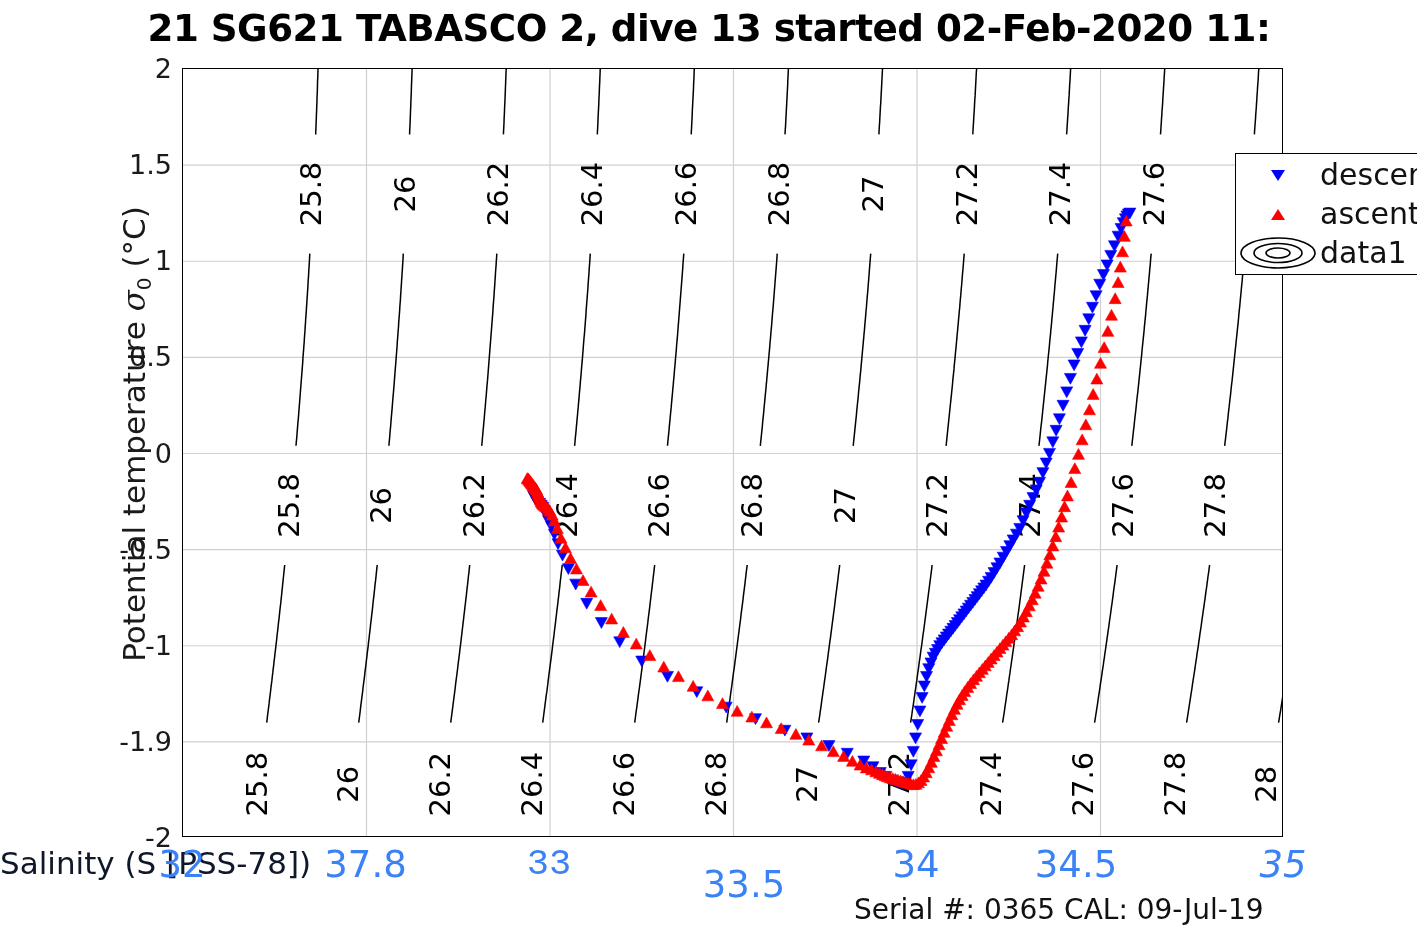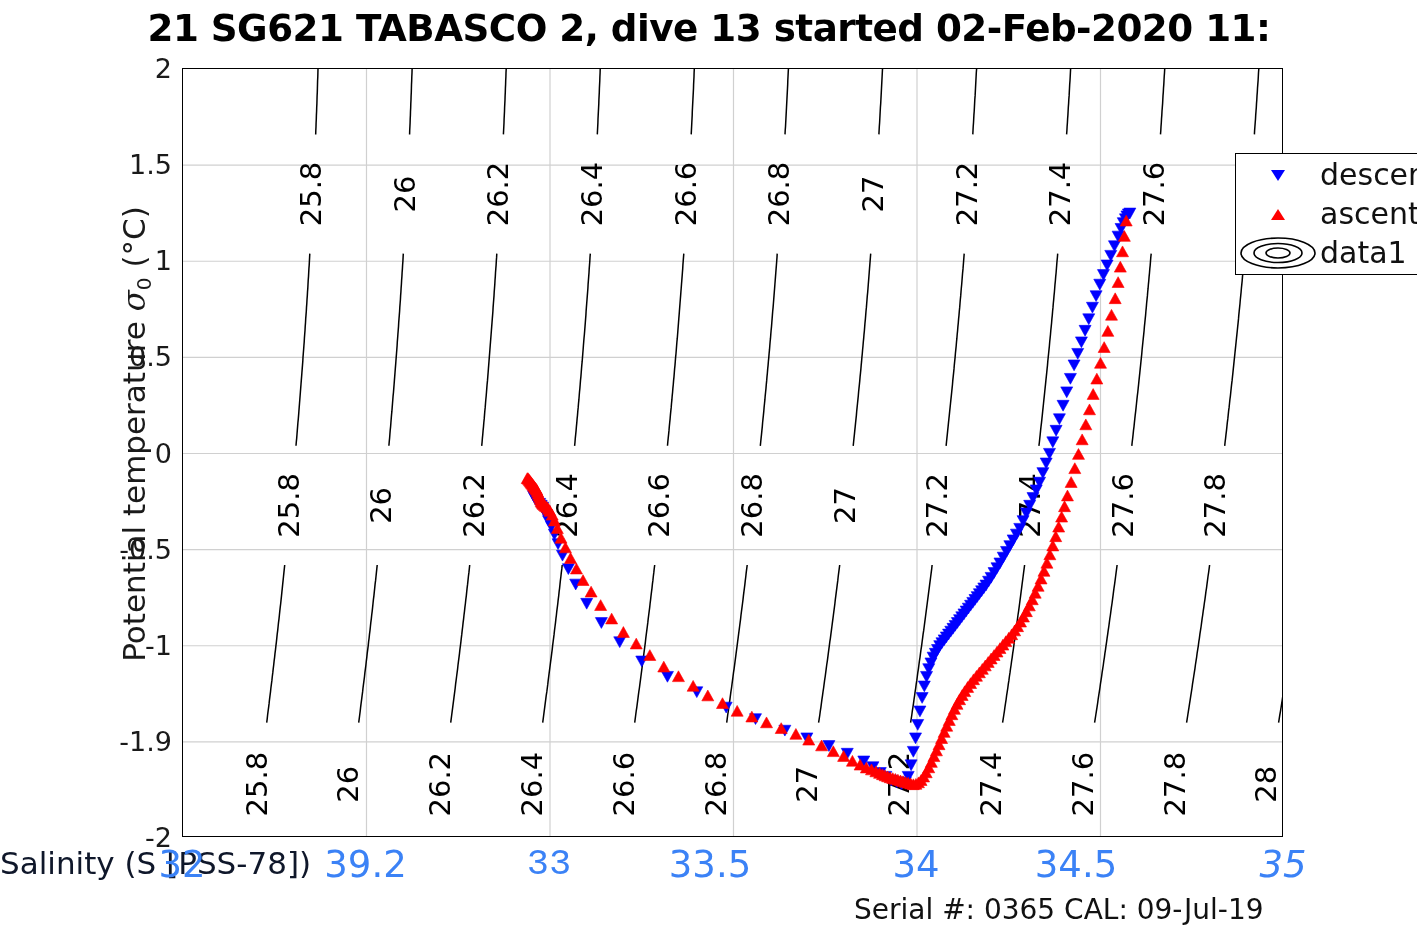--- a/index.html
+++ b/index.html
@@ -458,23 +458,23 @@
     </div>
   </div>
 
   <div id="ylabel"><span>Potential temperature </span><span class="sig">σ</span><span class="sub">0</span><span> (°C)</span></div>
 
   <div id="xlabel">Salinity (S [PSS-78])</div>
   <div id="serial">Serial #: 0365  CAL: 09-Jul-19</div>
 
   <div id="ticklayer">
       <div class="xtick" style="left: 182px;">32</div>
-      <div class="xtick" style="left: 365.5px;">39.2</div>
+      <div class="xtick" style="left: 365.5px;">37.8</div>
       <div class="xtick" style="left: 549px; font-family: Liberation Mono, monospace;">33</div>
-      <div class="xtick" style="left: 710px;">33.5</div>
+      <div class="xtick" style="left: 744px; margin-top: 20px;">33.5</div>
       <div class="xtick" style="left: 916px;">34</div>
       <div class="xtick" style="left: 1076px;">34.5</div>
       <div class="xtick" style="left: 1283px; font-style: italic;">35</div>
       <div class="ytick" style="top: 68px;">2</div>
       <div class="ytick" style="top: 164.125px;">1.5</div>
       <div class="ytick" style="top: 260.25px;">1</div>
       <div class="ytick" style="top: 356.375px; text-align: center;">0.5</div>
       <div class="ytick" style="top: 452.5px;">0</div>
       <div class="ytick" style="top: 548.625px;">-0.5</div>
       <div class="ytick" style="top: 644.75px;">-1</div>

